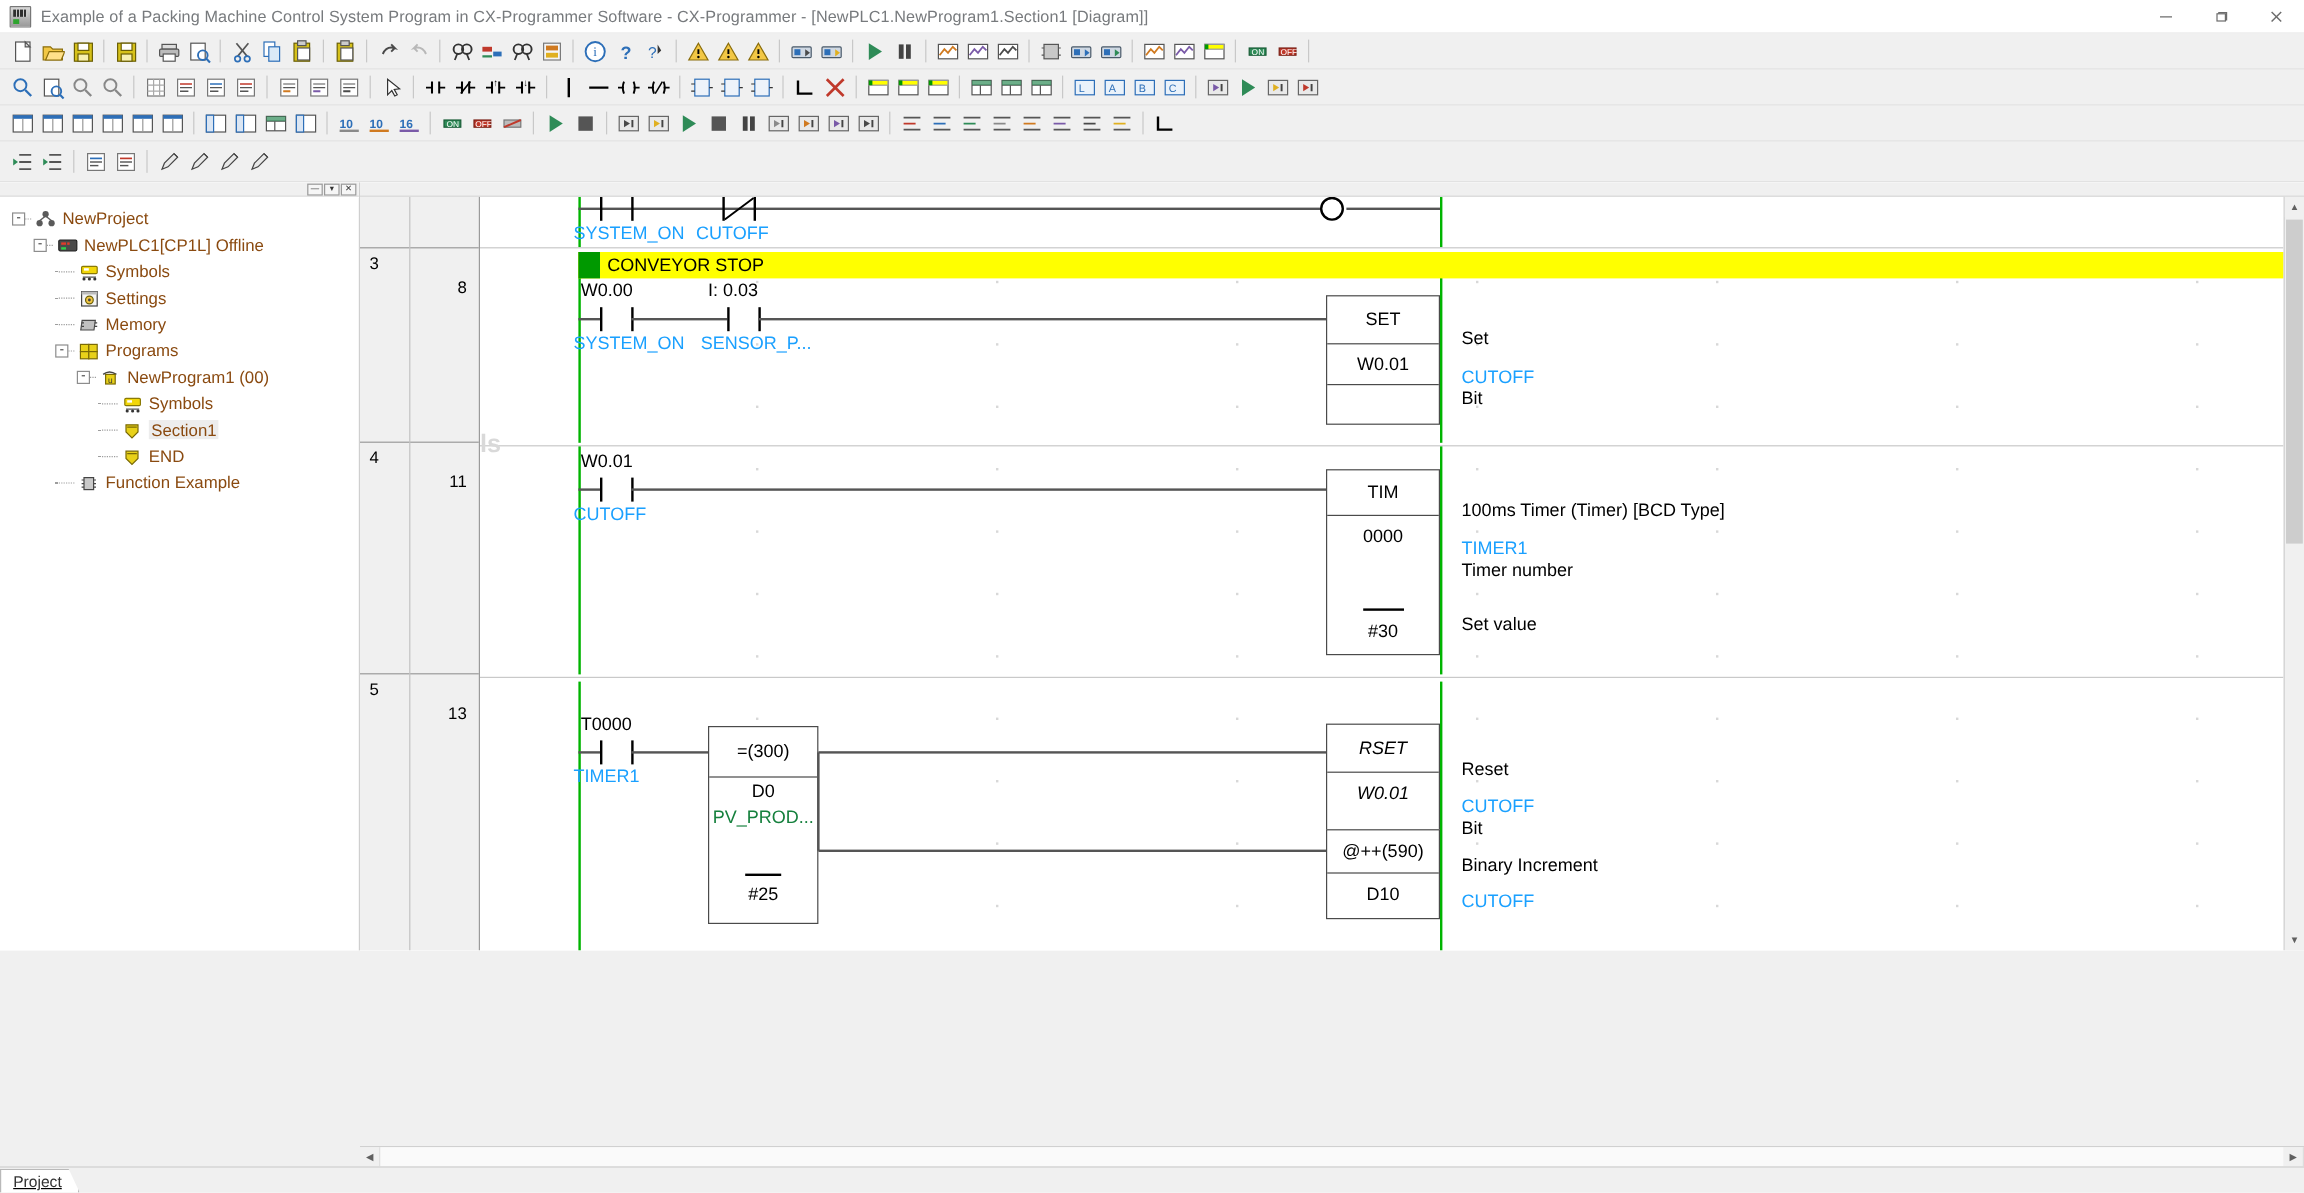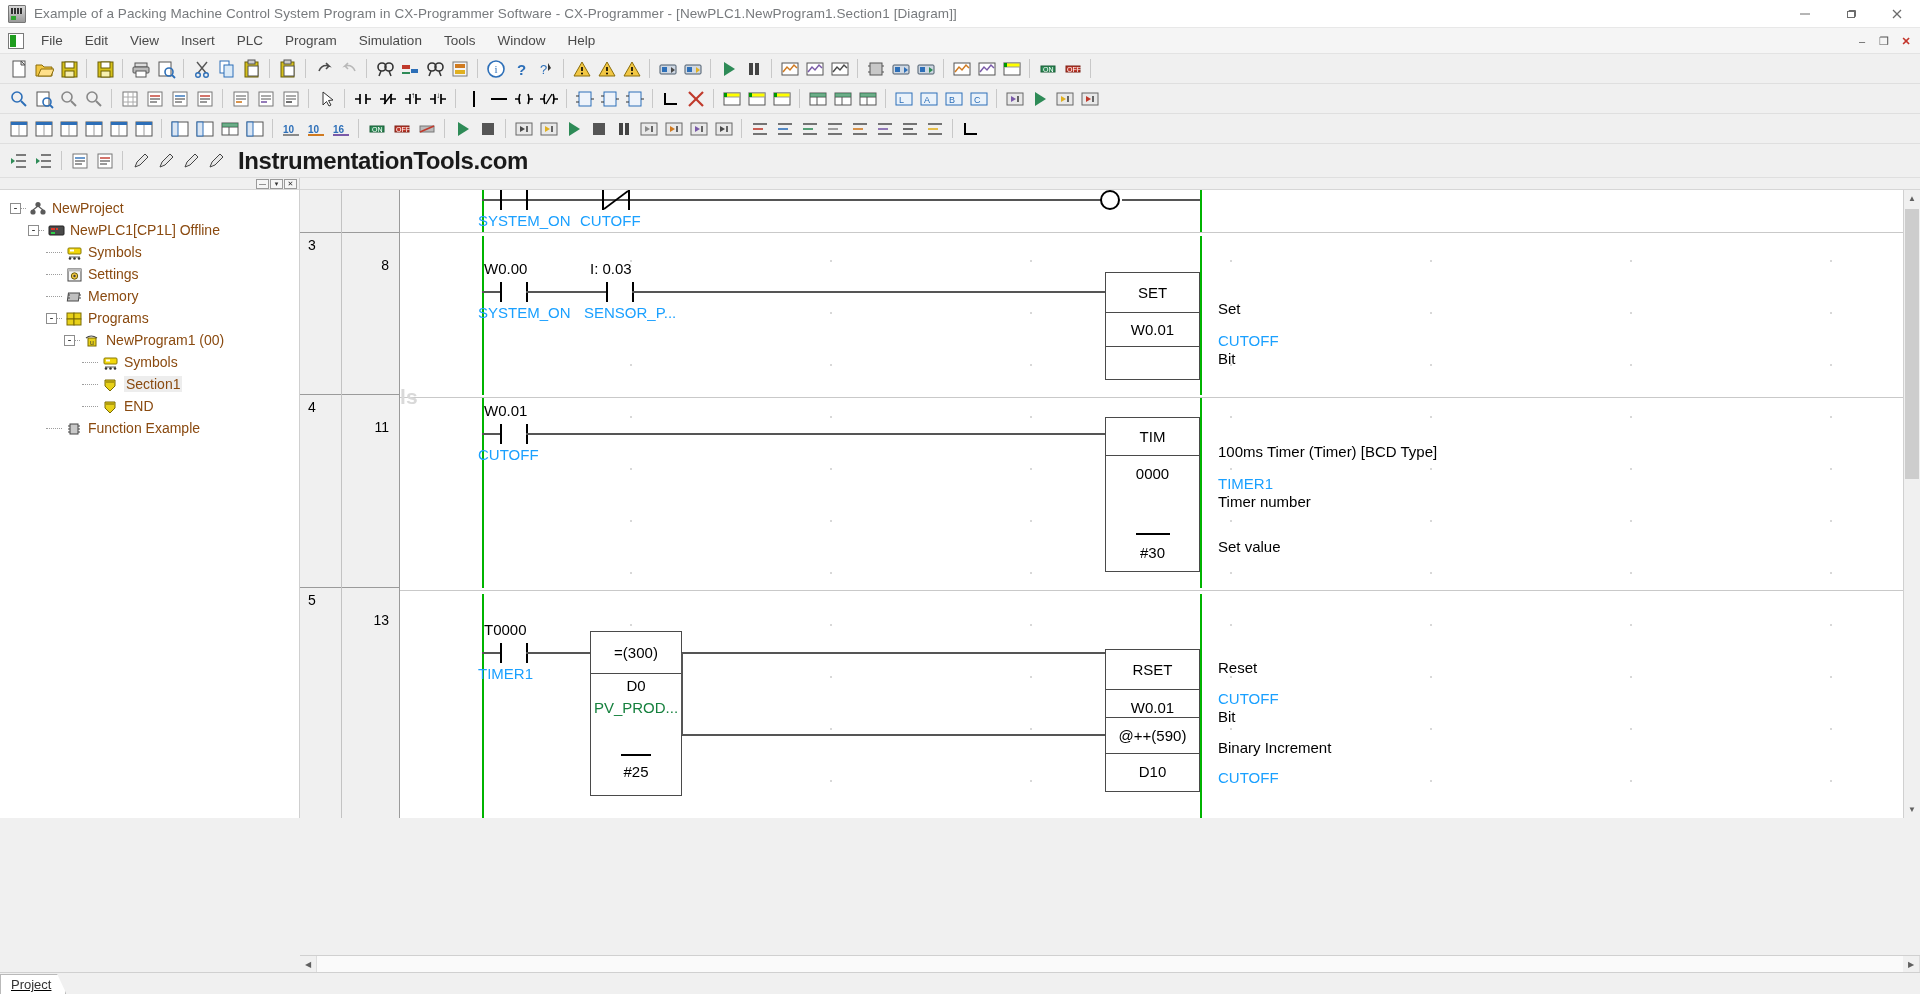--- a/index.html
+++ b/index.html
@@ -185,38 +185,20 @@
       </div>
       <div class="winbtn close">
         <svg width="12" height="12" viewBox="0 0 12 12">
           <line x1="2" y1="2" x2="10" y2="10" stroke="#6c6c6c" stroke-width="1.2"></line>
           <line x1="10" y1="2" x2="2" y2="10" stroke="#6c6c6c" stroke-width="1.2"></line>
         </svg>
       </div>
     </div>
   </div>
 
-  <div class="menubar">
-    <div class="doc-ico"></div>
-    <div class="menu-item">File</div>
-    <div class="menu-item">Edit</div>
-    <div class="menu-item">View</div>
-    <div class="menu-item">Insert</div>
-    <div class="menu-item">PLC</div>
-    <div class="menu-item">Program</div>
-    <div class="menu-item">Simulation</div>
-    <div class="menu-item">Tools</div>
-    <div class="menu-item">Window</div>
-    <div class="menu-item">Help</div>
-    <div class="mdibtns">
-      <div class="mdibtn">–</div>
-      <div class="mdibtn">❐</div>
-      <div class="mdibtn x">✕</div>
-    </div>
-  </div>
 
   <div class="toolbar" id="tb1">
       <div class="tbtn">
         <svg width="20" height="20" viewBox="0 0 20 20">
           <rect x="4" y="2" width="12" height="16" fill="#fff" stroke="#555"></rect>
           <path d="M12 2 L16 6 L12 6 Z" fill="#ddd" stroke="#555"></path>
         </svg>
       </div>
       <div class="tbtn">
         <svg width="20" height="20" viewBox="0 0 20 20">
@@ -1059,21 +1041,20 @@
             <path d="M14 3 l3 3" stroke="#444"></path>
           </svg>
         </div>
         <div class="tbtn">
           <svg width="20" height="20" viewBox="0 0 20 20">
             <path d="M4 16 l2 -5 l8 -8 l3 3 l-8 8 Z" fill="#e8e8e8" stroke="#444"></path>
             <path d="M14 3 l3 3" stroke="#444"></path>
           </svg>
         </div>
       </div>
-    <div class="brandtext">InstrumentationTools.com</div>
   </div>
 
   <div class="body">
 
     <div class="tree-panel">
       <div class="tree-cap">
         <div class="capbtn">—</div>
         <div class="capbtn">▾</div>
         <div class="capbtn">✕</div>
       </div>
@@ -1314,20 +1295,24 @@
             <div style="position: absolute; left: 203px; top: 0px; width: 26px; height: 20px;"><svg width="26" height="20">
                 <line x1="1" y1="19" x2="25" y2="1" stroke="#000" stroke-width="1.6"></line>
               </svg></div>
             <div class="lbl-sym" style="left: 180px; top: 22px;">CUTOFF</div>
             <div class="coil" style="left: 700px; top: 0px;"></div>
             <div class="wire h" style="left: 722px; top: 9px; width: 78px;"></div>
             <div class="rail" style="left: 800px; top: 0px; height: 42px;"></div>
             <div class="gline" style="top: 42px;"></div>
             <div class="rail" style="left: 82px; top: 46px; height: 159px;"></div>
             <div class="rail" style="left: 800px; top: 46px; height: 159px;"></div>
+            <div class="rungcomment" style="left: 82px; top: 46px; width: 1438px;">
+              <div class="grn"></div>
+              <div class="txt">CONVEYOR STOP</div>
+            </div>
             <div class="wire h" style="left: 82px; top: 101px; width: 18px;"></div>
             <div class="wire v" style="left: 100px; top: 92px; height: 20px; background: rgb(0, 0, 0); width: 2px;"></div>
             <div class="wire v" style="left: 126px; top: 92px; height: 20px; background: rgb(0, 0, 0); width: 2px;"></div>
             <div class="lbl-addr" style="left: 84px; top: 70px; text-align: right;">W0.00</div>
             <div class="lbl-sym" style="left: 78px; top: 114px;">SYSTEM_ON</div>
             <div class="wire h" style="left: 126px; top: 101px; width: 80px;"></div>
             <div class="wire v" style="left: 206px; top: 92px; height: 20px; background: rgb(0, 0, 0); width: 2px;"></div>
             <div class="wire v" style="left: 232px; top: 92px; height: 20px; background: rgb(0, 0, 0); width: 2px;"></div>
             <div class="lbl-addr" style="left: 190px; top: 70px;">I: 0.03</div>
             <div class="lbl-sym" style="left: 184px; top: 114px;">SENSOR_P...</div>
@@ -1377,21 +1362,21 @@
               <div class="center" style="height:22px;color:#15803d">PV_PROD...</div>
               <div class="center" style="height:38px"></div>
               <div class="center" style="height:30px;position:relative">
       <span style="position:absolute;top:-2px;left:50%;transform:translateX(-50%);width:30px;height:1.5px;background:#000"></span>
       #25
     </div>
             </div>
             <div class="wire h" style="left: 282px; top: 462px; width: 423px;"></div>
             <div class="wire v" style="left: 281px; top: 463px; height: 82px;"></div>
             <div class="wire h" style="left: 282px; top: 544px; width: 423px;"></div>
-            <div class="ibox" style="left: 705px; top: 459px; width: 95px; height: 108px;">
+            <div class="ibox" style="left: 705px; top: 439px; width: 95px; height: 108px; font-style: italic;">
               <div class="seg" style="height:40px">RSET</div>
               <div class="seg last" style="height:34px;border-bottom:none">W0.01</div>
             </div>
             <div class="lbl-cmt" style="left: 818px; top: 469px;">Reset</div>
             <div class="lbl-sym" style="left: 818px; top: 500px;">CUTOFF</div>
             <div class="lbl-cmt" style="left: 818px; top: 518px;">Bit</div>
             <div class="ibox" style="left: 705px; top: 527px; width: 95px; height: 75px;">
               <div class="seg" style="height:36px">@++(590)</div>
               <div class="seg last" style="height:34px;border-bottom:none">D10</div>
             </div>

